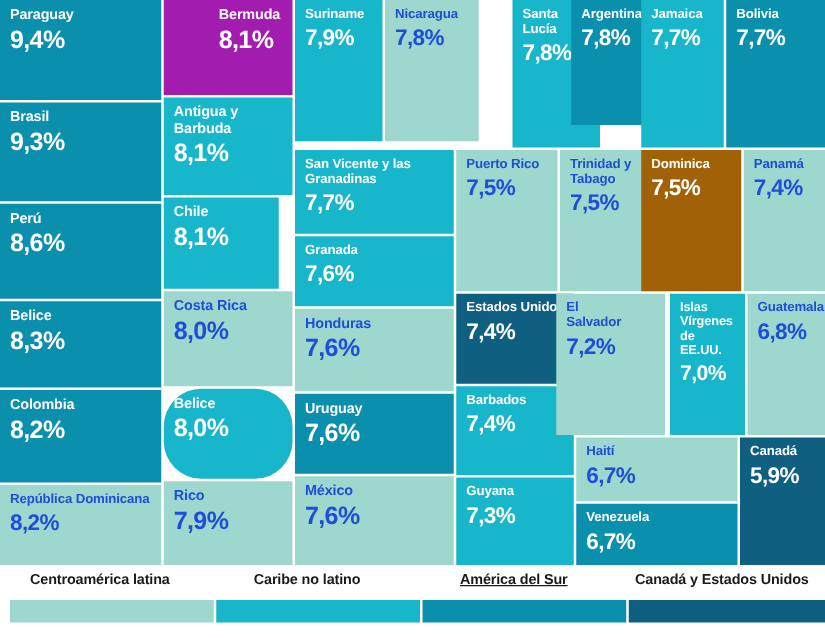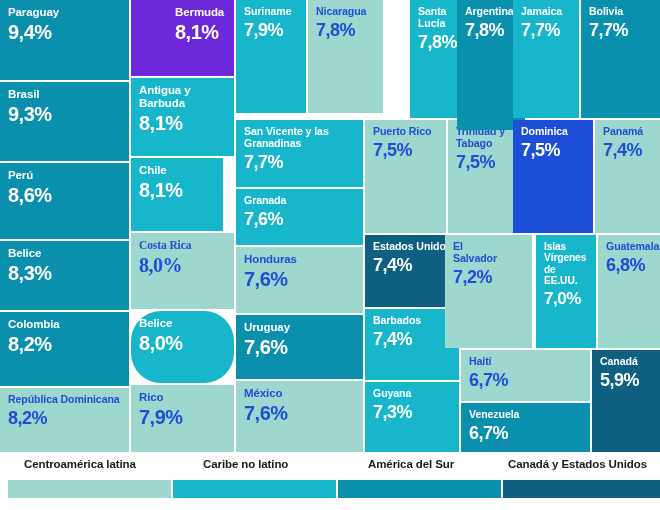--- a/index.html
+++ b/index.html
@@ -115,34 +115,34 @@
         <span class="val">8,3%</span>
       </div>
       <div class="tile  t-dark" style="left: 0px; top: 312px; width: 129px; height: 74px; background: rgb(10, 143, 173);">
         <span class="name">Colombia</span>
         <span class="val">8,2%</span>
       </div>
       <div class="tile sm t-light" style="left: 0px; top: 388px; width: 129px; height: 64px; background: rgb(158, 215, 205);">
         <span class="name">República Dominicana</span>
         <span class="val">8,2%</span>
       </div>
-      <div class="tile  t-dark" style="left: 131px; top: 0px; width: 103px; height: 76px; background: #6d28d9; padding-left: 44px;">
+      <div class="tile  t-dark" style="left: 131px; top: 0px; width: 103px; height: 76px; background: #a21caf; padding-left: 44px;">
         <span class="name">Bermuda</span>
         <span class="val">8,1%</span>
       </div>
       <div class="tile  t-dark" style="left: 131px; top: 78px; width: 103px; height: 78px; background: rgb(23, 182, 203);">
         <span class="name">Antigua y
 Barbuda</span>
         <span class="val">8,1%</span>
       </div>
       <div class="tile  t-dark" style="left: 131px; top: 158px; width: 92px; height: 73px; background: rgb(23, 182, 203);">
         <span class="name">Chile</span>
         <span class="val">8,1%</span>
       </div>
-      <div class="tile  t-light" style="left: 131px; top: 233px; width: 103px; height: 76px; background: rgb(158, 215, 205); font-family: Liberation Serif, serif;">
+      <div class="tile  t-light" style="left: 131px; top: 233px; width: 103px; height: 76px; background: rgb(158, 215, 205);">
         <span class="name">Costa Rica</span>
         <span class="val">8,0%</span>
       </div>
       <div class="tile  t-dark" style="left: 131px; top: 311px; width: 103px; height: 72px; background: rgb(23, 182, 203); border-radius: 30px;">
         <span class="name">Belice</span>
         <span class="val">8,0%</span>
       </div>
       <div class="tile  t-light" style="left: 131px; top: 385px; width: 103px; height: 67px; background: rgb(158, 215, 205);">
         <span class="name">Rico</span>
         <span class="val">7,9%</span>
@@ -207,29 +207,29 @@
         <span class="val">7,2%</span>
       </div>
       <div class="tile sm t-light" style="left: 461px; top: 350px; width: 129px; height: 51px; background: rgb(158, 215, 205);">
         <span class="name">Haití</span>
         <span class="val">6,7%</span>
       </div>
       <div class="tile sm t-dark" style="left: 461px; top: 403px; width: 129px; height: 49px; background: rgb(10, 143, 173);">
         <span class="name">Venezuela</span>
         <span class="val">6,7%</span>
       </div>
-      <div class="tile sm t-dark" style="left: 457px; top: 0px; width: 68px; height: 130px; background: rgb(10, 143, 173);">
+      <div class="tile sm t-dark" style="left: 457px; top: 0px; width: 68px; height: 100px; background: rgb(10, 143, 173);">
         <span class="name">Argentina</span>
         <span class="val">7,8%</span>
       </div>
       <div class="tile sm t-dark" style="left: 513px; top: 0px; width: 66px; height: 118px; background: rgb(23, 182, 203);">
         <span class="name">Jamaica</span>
         <span class="val">7,7%</span>
       </div>
-      <div class="tile sm t-dark" style="left: 513px; top: 120px; width: 80px; height: 113px; background: #1d4ed8;">
+      <div class="tile sm t-dark" style="left: 513px; top: 120px; width: 80px; height: 113px; background: #a16207;">
         <span class="name">Dominica</span>
         <span class="val">7,5%</span>
       </div>
       <div class="tile xs t-dark" style="left: 536px; top: 235px; width: 60px; height: 113px; background: rgb(23, 182, 203);">
         <span class="name">Islas
 Vírgenes
 de EE.UU.</span>
         <span class="val">7,0%</span>
       </div>
       <div class="tile sm t-dark" style="left: 581px; top: 0px; width: 79px; height: 118px; background: rgb(10, 143, 173);">
@@ -247,21 +247,21 @@
       <div class="tile sm t-dark" style="left: 592px; top: 350px; width: 68px; height: 102px; background: rgb(15, 95, 128);">
         <span class="name">Canadá</span>
         <span class="val">5,9%</span>
       </div>
     </div>
 
   <div id="legend">
     <div class="legend-labels">
         <div class="legend-label" style="left: 24px;">Centroamérica latina</div>
         <div class="legend-label" style="left: 203px; text-align: right;">Caribe no latino</div>
-        <div class="legend-label" style="left: 368px;">América del Sur</div>
+        <div class="legend-label" style="left: 368px; text-decoration: underline;">América del Sur</div>
         <div class="legend-label" style="left: 508px;">Canadá y Estados Unidos</div>
       </div>
     <div class="legend-bars">
         <div class="legend-bar" style="left: 8px; width: 163px; background: rgb(158, 215, 205);"></div>
         <div class="legend-bar" style="left: 173px; width: 163px; background: rgb(23, 182, 203);"></div>
         <div class="legend-bar" style="left: 338px; width: 163px; background: rgb(10, 143, 173);"></div>
         <div class="legend-bar" style="left: 503px; width: 157px; background: rgb(15, 95, 128);"></div>
       </div>
   </div>
 

